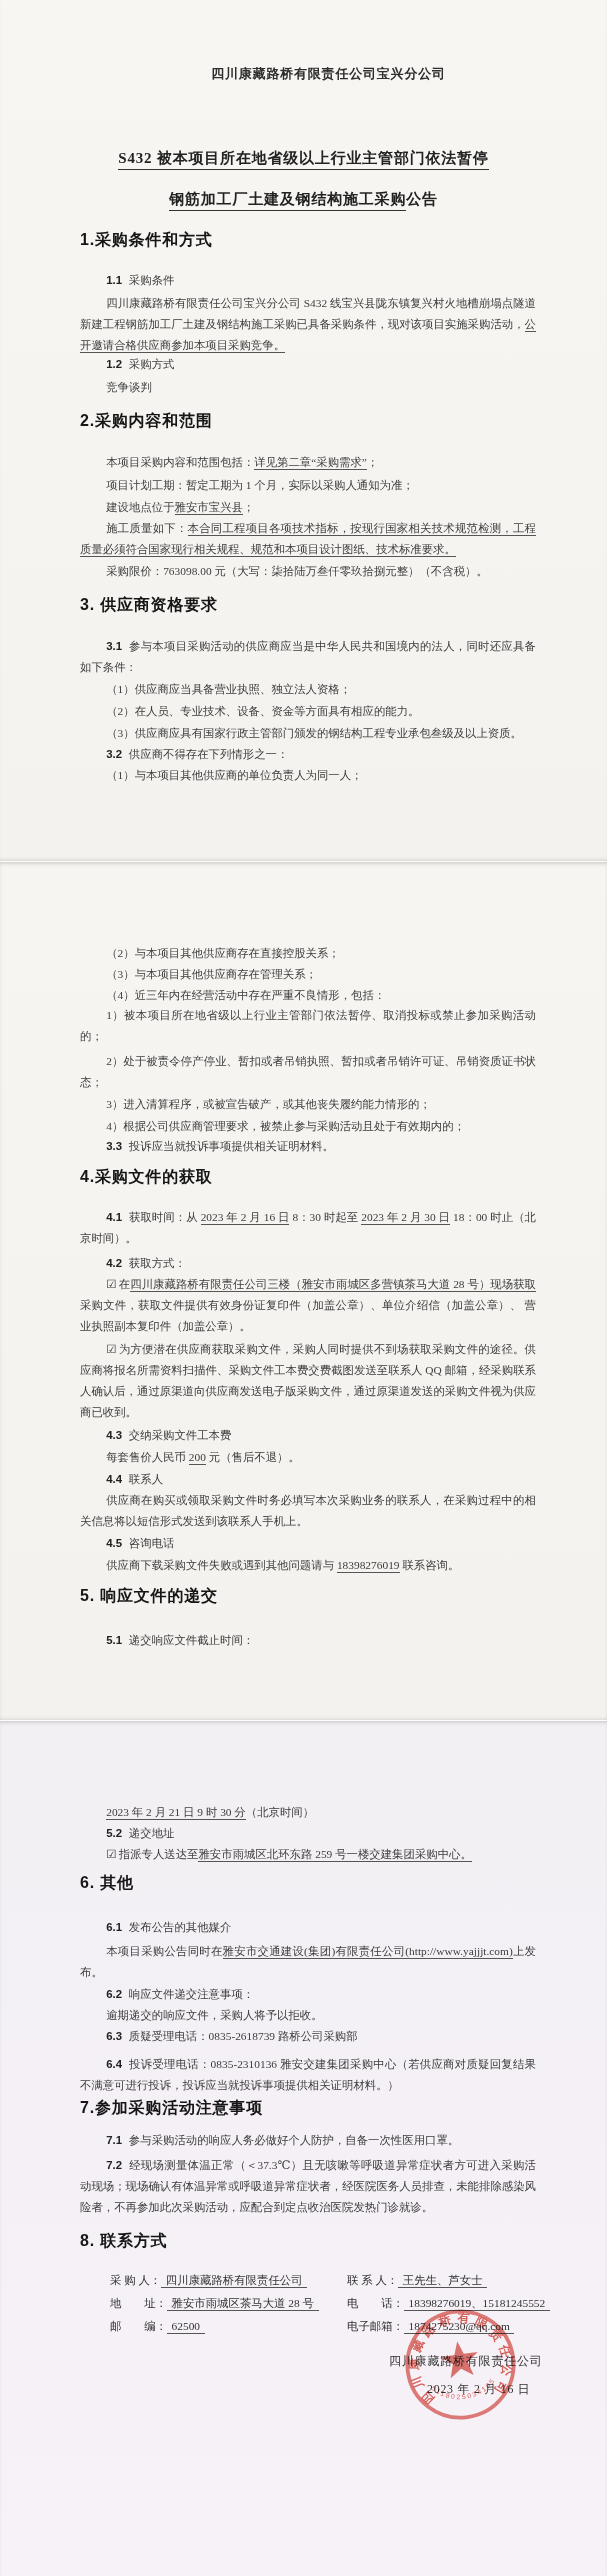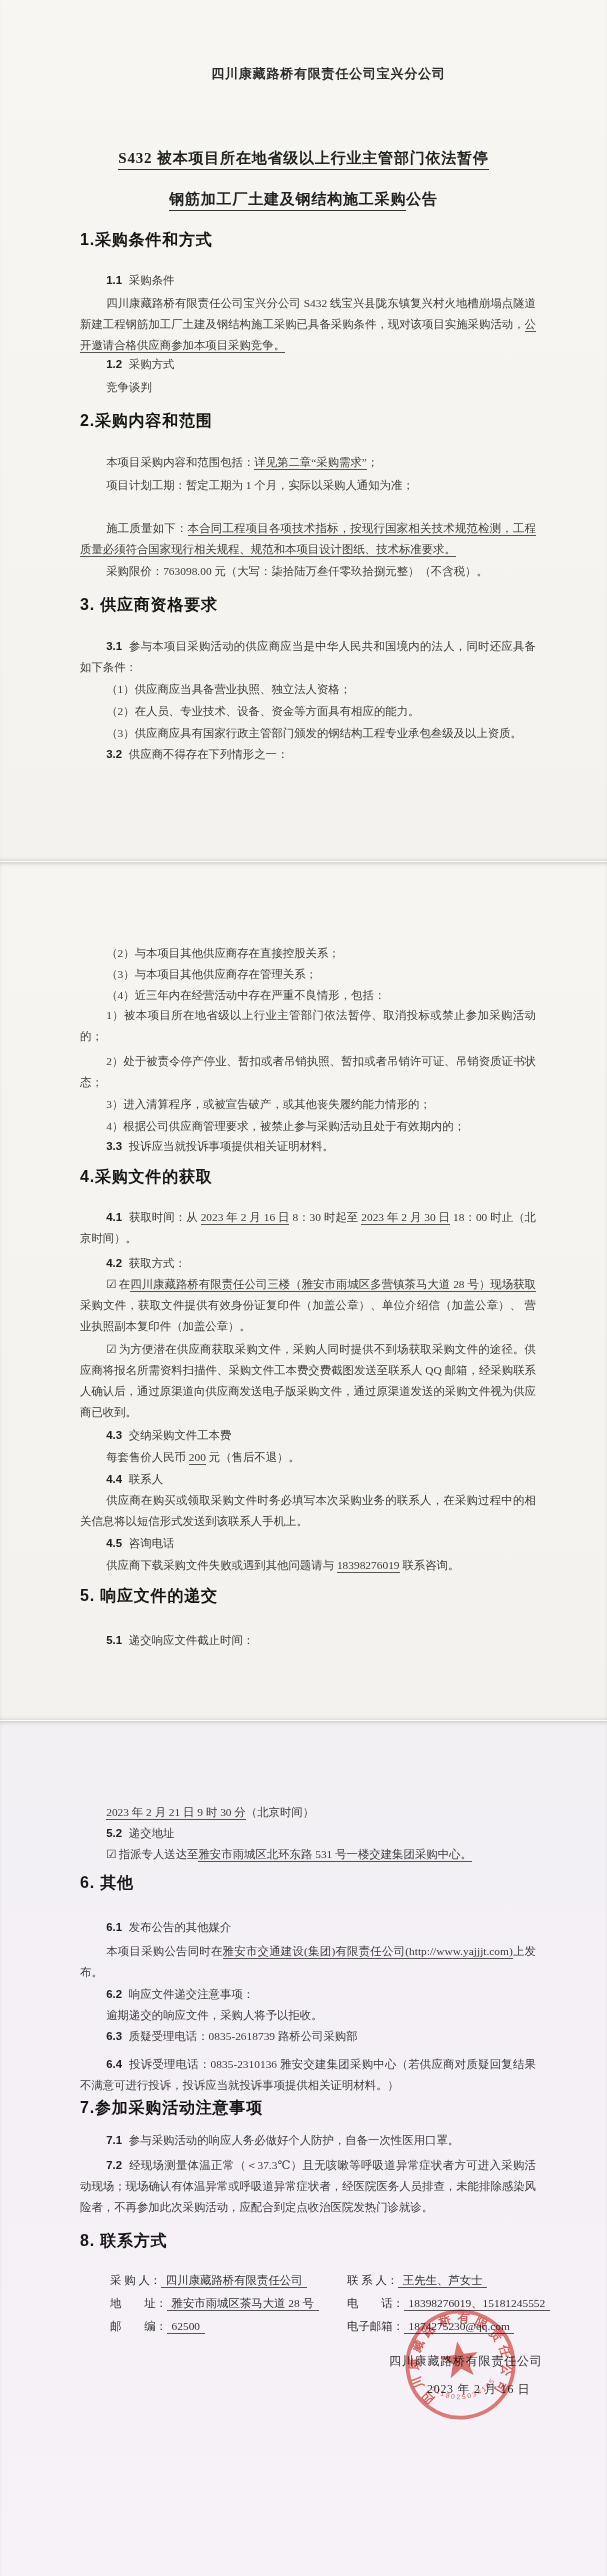--- a/index.html
+++ b/index.html
@@ -74,35 +74,37 @@
     <p class="abs body ind" style="top:354px"><span class="num">1.2</span><span>采购方式</span></p>
 
     <p class="abs body ind" style="top:377px">竞争谈判</p>
 
     <h2 class="abs sec" style="top:411px">2.采购内容和范围</h2>
 
     <p class="abs body ind" style="top:452px"><span>本项目采购内容和范围包括：</span><span class="u">详见第二章“采购需求”</span><span>；</span></p>
 
     <p class="abs body ind" style="top:475px">项目计划工期：暂定工期为 1 个月，实际以采购人通知为准；</p>
 
+    <p class="abs body ind" style="top:497px"><span>建设地点位于</span><span class="u">雅安市宝兴县</span><span>；</span></p>
 
     <p class="abs body ind j" style="top:518px"><span>施工质量如下：</span><span class="u">本合同工程项目各项技术指标，按现行国家相关技术规范检测，工程质量必须符合国家现行相关规程、规范和本项目设计图纸、技术标准要求。</span></p>
 
     <p class="abs body ind" style="top:561px">采购限价：763098.00 元（大写：柒拾陆万叁仟零玖拾捌元整）（不含税）。</p>
 
     <h2 class="abs sec" style="top:595px">3. 供应商资格要求</h2>
 
     <p class="abs body ind j" style="top:636px"><span class="num">3.1</span><span>参与本项目采购活动的供应商应当是中华人民共和国境内的法人，同时还应具备如下条件：</span></p>
 
     <p class="abs body ind" style="top:679px">（1）供应商应当具备营业执照、独立法人资格；</p>
     <p class="abs body ind" style="top:701px">（2）在人员、专业技术、设备、资金等方面具有相应的能力。</p>
     <p class="abs body ind" style="top:723px">（3）供应商应具有国家行政主管部门颁发的钢结构工程专业承包叁级及以上资质。</p>
 
     <p class="abs body ind" style="top:744px"><span class="num">3.2</span><span>供应商不得存在下列情形之一：</span></p>
 
+    <p class="abs body ind" style="top:765px">（1）与本项目其他供应商的单位负责人为同一人；</p>
   </section>
 
   <section class="page p2">
     <p class="abs body ind" style="top:81px">（2）与本项目其他供应商存在直接控股关系；</p>
     <p class="abs body ind" style="top:102px">（3）与本项目其他供应商存在管理关系；</p>
     <p class="abs body ind" style="top:123px">（4）近三年内在经营活动中存在严重不良情形，包括：</p>
 
     <p class="abs body ind j" style="top:143px">1）被本项目所在地省级以上行业主管部门依法暂停、取消投标或禁止参加采购活动的；</p>
     <p class="abs body ind j" style="top:189px">2）处于被责令停产停业、暂扣或者吊销执照、暂扣或者吊销许可证、吊销资质证书状态；</p>
     <p class="abs body ind" style="top:232px">3）进入清算程序，或被宣告破产，或其他丧失履约能力情形的；</p>
@@ -135,21 +137,21 @@
     <h2 class="abs sec" style="top:724px">5. 响应文件的递交</h2>
 
     <p class="abs body ind" style="top:768px"><span class="num">5.1</span><span>递交响应文件截止时间：</span></p>
   </section>
 
   <section class="page p3">
     <p class="abs body ind" style="top:81px"><span class="u">2023 年 2 月 21 日 9 时 30 分</span><span>（北京时间）</span></p>
 
     <p class="abs body ind" style="top:102px"><span class="num">5.2</span><span>递交地址</span></p>
 
-    <p class="abs body ind" style="top:123px"><span class="cb">☑</span><span>指派专人送达至</span><span class="u">雅安市雨城区北环东路 531 号一楼交建集团采购中心。</span></p>
+    <p class="abs body ind" style="top:123px"><span class="cb">☑</span><span>指派专人送达至</span><span class="u">雅安市雨城区北环东路 259 号一楼交建集团采购中心。</span></p>
 
     <h2 class="abs sec" style="top:152px">6. 其他</h2>
 
     <p class="abs body ind" style="top:196px"><span class="num">6.1</span><span>发布公告的其他媒介</span></p>
 
     <p class="abs body ind j" style="top:220px"><span>本项目采购公告同时在</span><span class="u">雅安市交通建设(集团)有限责任公司(http://www.yajjjt.com)</span><span>上发布。</span></p>
 
     <p class="abs body ind" style="top:263px"><span class="num">6.2</span><span>响应文件递交注意事项：</span></p>
 
     <p class="abs body ind" style="top:284px">逾期递交的响应文件，采购人将予以拒收。</p>

